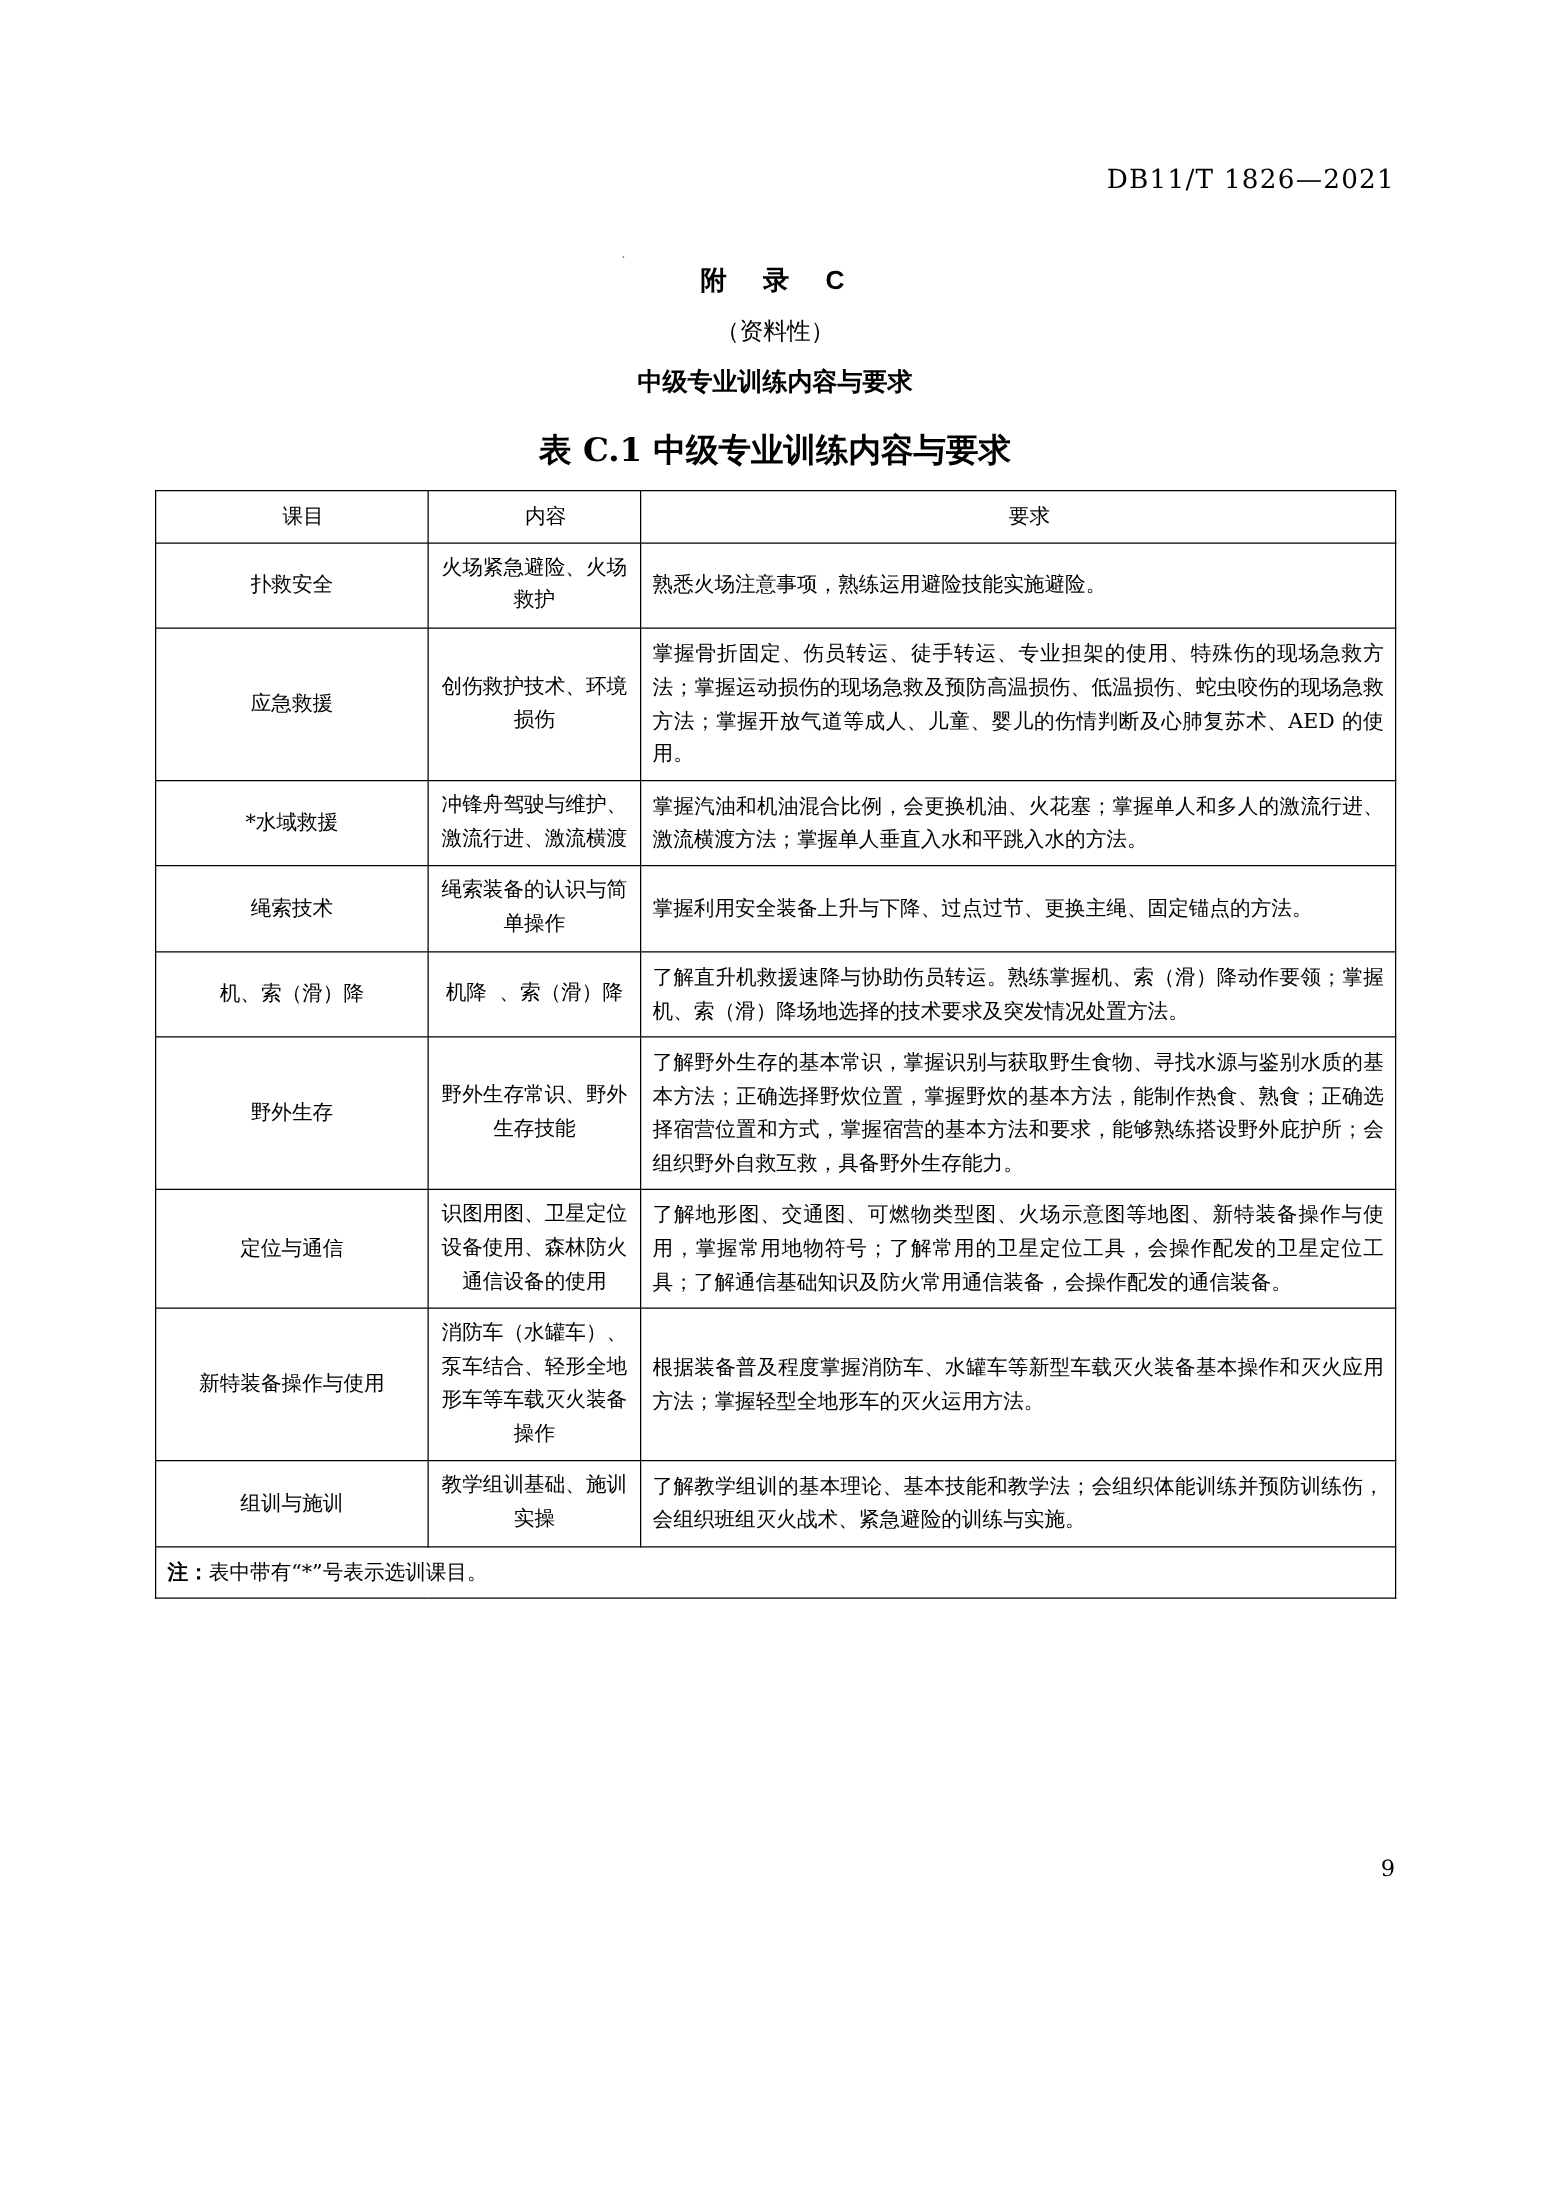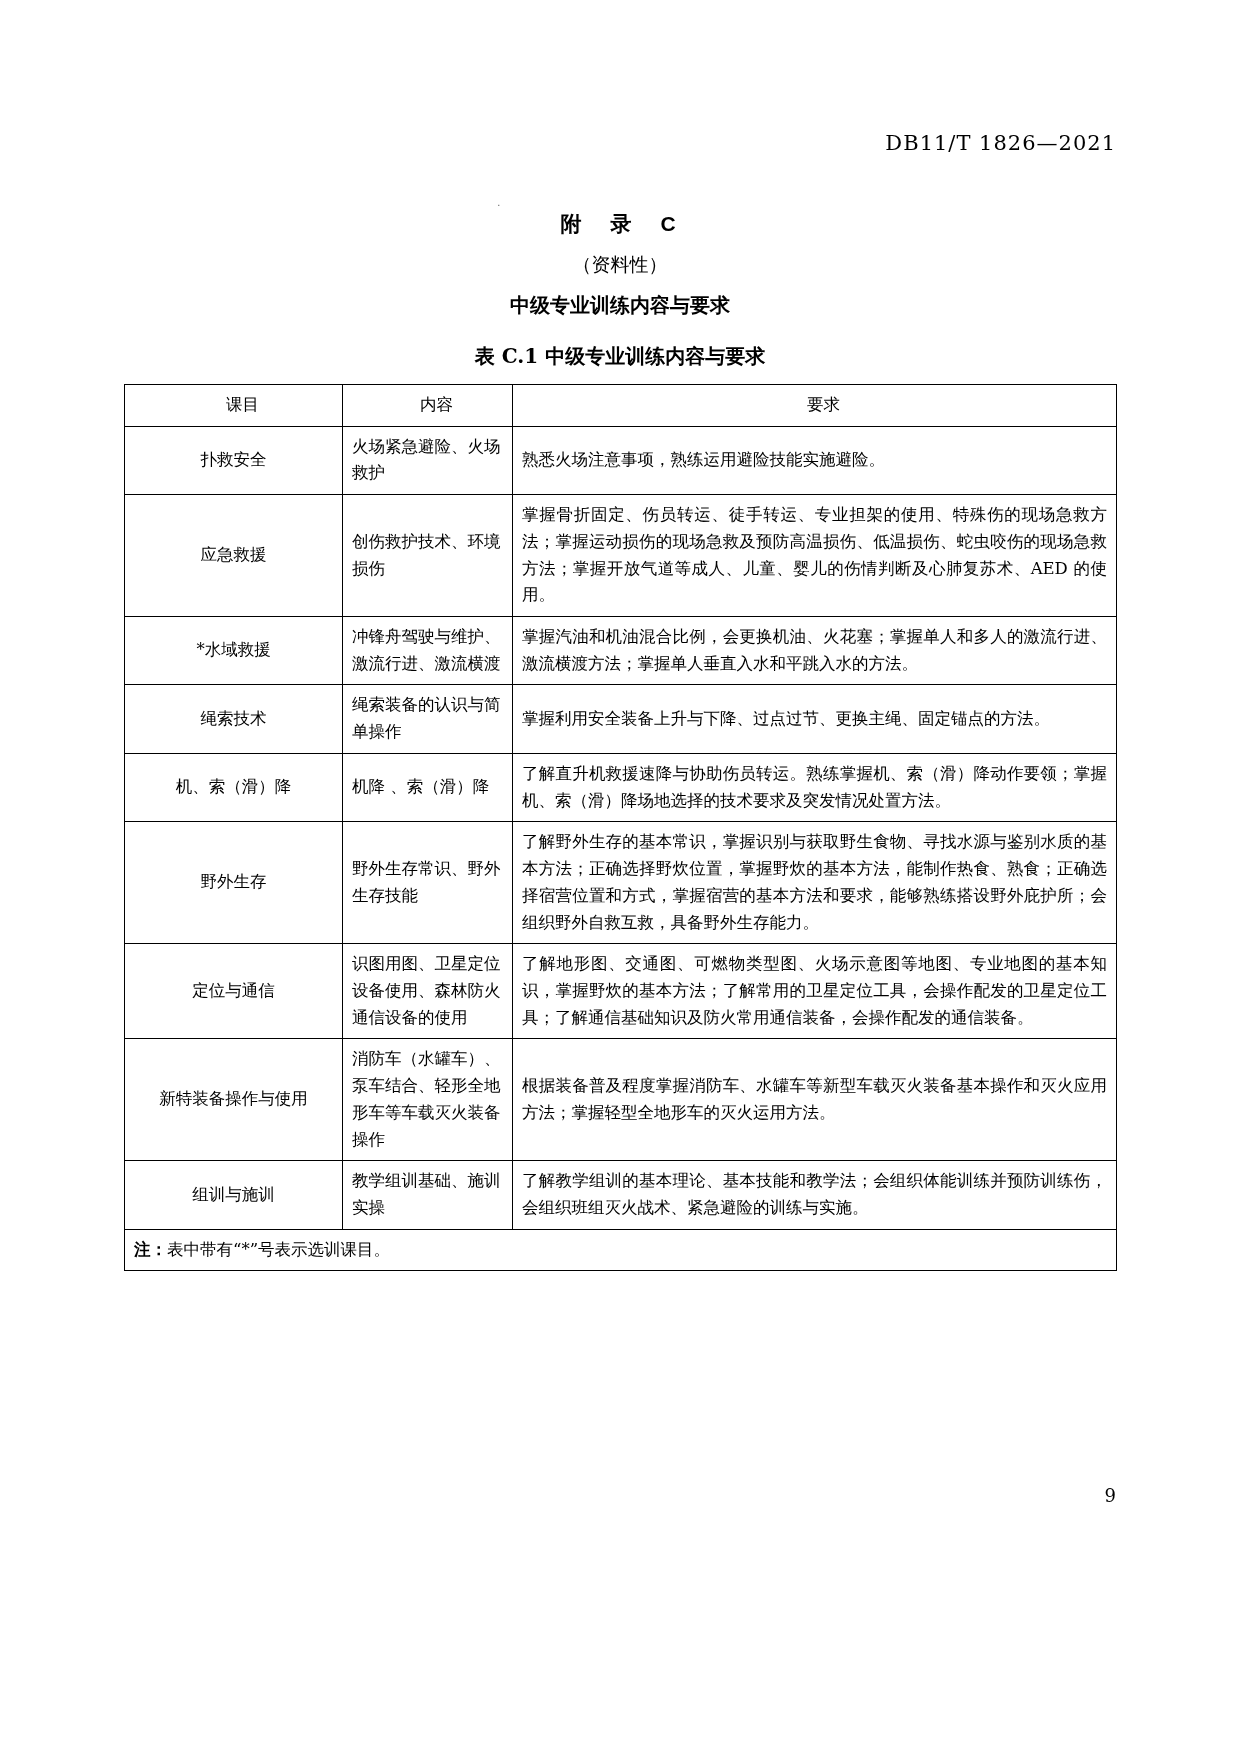--- a/index.html
+++ b/index.html
@@ -52,21 +52,21 @@
   }
   .annex-subject {
     text-align: center;
     font-size: 20px;
     font-weight: bold;
     font-family: "DejaVu Serif", "Liberation Serif", serif;
     margin-top: 14px;
   }
   .table-caption {
     text-align: center;
-    font-size: 20px;
+    font-size: 26px;
     font-weight: bold;
     font-family: "DejaVu Serif", "Liberation Serif", serif;
     margin-top: 24px;
     margin-bottom: 14px;
   }
   table.main {
     border-collapse: collapse;
     width: 992px;
     table-layout: fixed;
     font-family: "DejaVu Serif", "Liberation Serif", serif;
@@ -83,21 +83,22 @@
     font-weight: normal;
     padding-left: 27px;
   }
   col.c1 { width: 218px; }
   col.c2 { width: 170px; }
   col.c3 { width: 604px; }
   td.subject {
     text-align: center;
   }
   td.content-cell {
-    text-align: left;
+    text-align: center;
+    font-family: Liberation Mono, monospace;
   }
   td.req {
     text-align: justify;
     text-justify: inter-ideograph;
   }
   td.note {
     text-align: left;
     padding-left: 22px;
     padding-top: 12px;
     padding-bottom: 12px;
@@ -174,21 +175,21 @@
           <td class="req">了解直升机救援速降与协助伤员转运。熟练掌握机、索（滑）降动作要领；掌握机、索（滑）降场地选择的技术要求及突发情况处置方法。</td>
         </tr>
         <tr>
           <td class="subject">野外生存</td>
           <td class="content-cell">野外生存常识、野外生存技能</td>
           <td class="req">了解野外生存的基本常识，掌握识别与获取野生食物、寻找水源与鉴别水质的基本方法；正确选择野炊位置，掌握野炊的基本方法，能制作热食、熟食；正确选择宿营位置和方式，掌握宿营的基本方法和要求，能够熟练搭设野外庇护所；会组织野外自救互救，具备野外生存能力。</td>
         </tr>
         <tr>
           <td class="subject">定位与通信</td>
           <td class="content-cell">识图用图、卫星定位设备使用、森林防火通信设备的使用</td>
-          <td class="req">了解地形图、交通图、可燃物类型图、火场示意图等地图、专业地图的基本知识，掌握野炊的基本方法；了解常用的卫星定位工具，会操作配发的卫星定位工具；了解通信基础知识及防火常用通信装备，会操作配发的通信装备。</td>
+          <td class="req">了解地形图、交通图、可燃物类型图、火场示意图等地图、新特装备操作与使用，掌握常用地物符号；了解常用的卫星定位工具，会操作配发的卫星定位工具；了解通信基础知识及防火常用通信装备，会操作配发的通信装备。</td>
         </tr>
         <tr>
           <td class="subject">新特装备操作与使用</td>
           <td class="content-cell">消防车（水罐车）、泵车结合、轻形全地形车等车载灭火装备操作</td>
           <td class="req">根据装备普及程度掌握消防车、水罐车等新型车载灭火装备基本操作和灭火应用方法；掌握轻型全地形车的灭火运用方法。</td>
         </tr>
         <tr>
           <td class="subject">组训与施训</td>
           <td class="content-cell">教学组训基础、施训实操</td>
           <td class="req">了解教学组训的基本理论、基本技能和教学法；会组织体能训练并预防训练伤，会组织班组灭火战术、紧急避险的训练与实施。</td>

